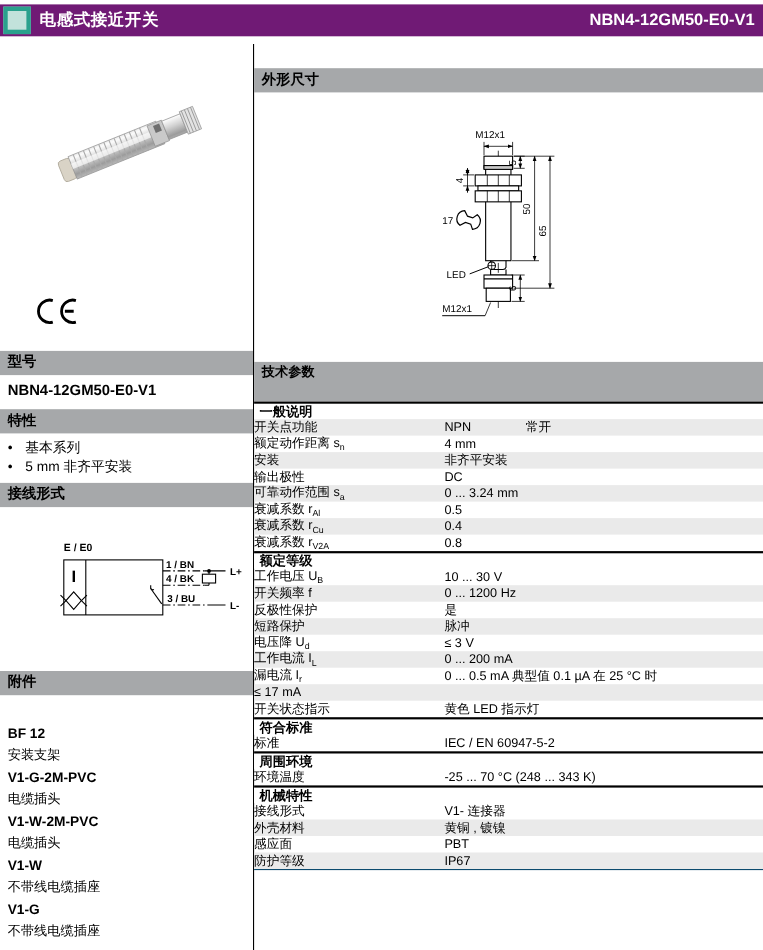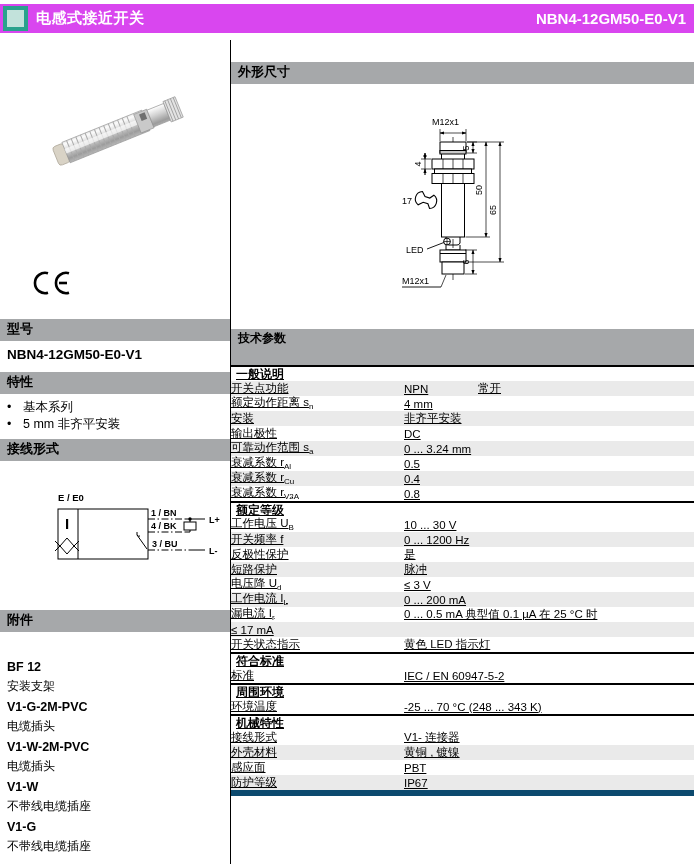--- a/index.html
+++ b/index.html
@@ -2,21 +2,21 @@
 <html><head>
 <meta charset="utf-8">
 <style>
   * { margin:0; padding:0; box-sizing:border-box; }
   html,body { background:#fff; }
   body { font-family:"Liberation Sans","DejaVu Sans",sans-serif; color:#000; }
   .page { position:relative; width:694px; height:864px; background:#fff; overflow:hidden; }
 
   
   .topbar { position:absolute; top:4px; left:0; right:0; height:29px;
-            background:#d946ef; display:flex; align-items:center; }
+            background:#701a75; display:flex; align-items:center; }
   .logo-square { position:absolute; left:3px; top:2px; width:25px; height:25px;
                  background:#c2e2db; border:4px solid #2aa18d; }
   .topbar-title { margin-left:36px; font-size:15px; font-weight:bold; color:#fff; letter-spacing:.5px; }
   .topbar-part  { margin-left:auto; margin-right:8px; font-size:15px; font-weight:bold; color:#fff; }
 
   
   .content { position:absolute; top:40px; left:0; right:0; bottom:0; display:flex; }
   .col-left  { width:230px; position:relative; }
   .col-right { flex:1; border-left:1px solid #000; position:relative; }
 
@@ -37,21 +37,21 @@
   .bar-acc    { margin-top:16px; }
   .acc-list   { padding:22px 0 0 7px; }
   .acc-name   { font-weight:bold; font-size:12.5px; margin-top:6px; line-height:15px; }
   .acc-desc   { font-size:12px; margin-top:4px; line-height:15px; }
 
   
   .bar-dim  { margin-top:22px; }
   .dim-wrap { margin:28px 0 0 165px; width:230px; height:195px; }
   .bar-tech { margin-top:22px; height:36px; font-size:12px; }
 
-  .tech-table { width:100%; border-bottom:6px solid #0c4a6e;text-decoration:underline; }
+  .tech-table { width:100%; border-bottom:1px solid #0c4a6e; }
   .tgroup-header { border-top:2px solid #000; font-weight:bold; font-size:12px;
                    padding-left:5px; height:16px; line-height:15px; background:#fff; }
   .trow { display:flex; align-items:center; height:15px; font-size:11.5px; }
   .trow.shade { background:#eaeaea; }
   .tlabel { flex:0 0 173px; white-space:nowrap; }
   .tlabel sub, .tval sub { font-size:8px; }
   .tval  { white-space:nowrap; }
   .tval2 { white-space:nowrap; margin-left:22px; }
 
   svg text { font-family:"Liberation Sans","DejaVu Sans",sans-serif; }

